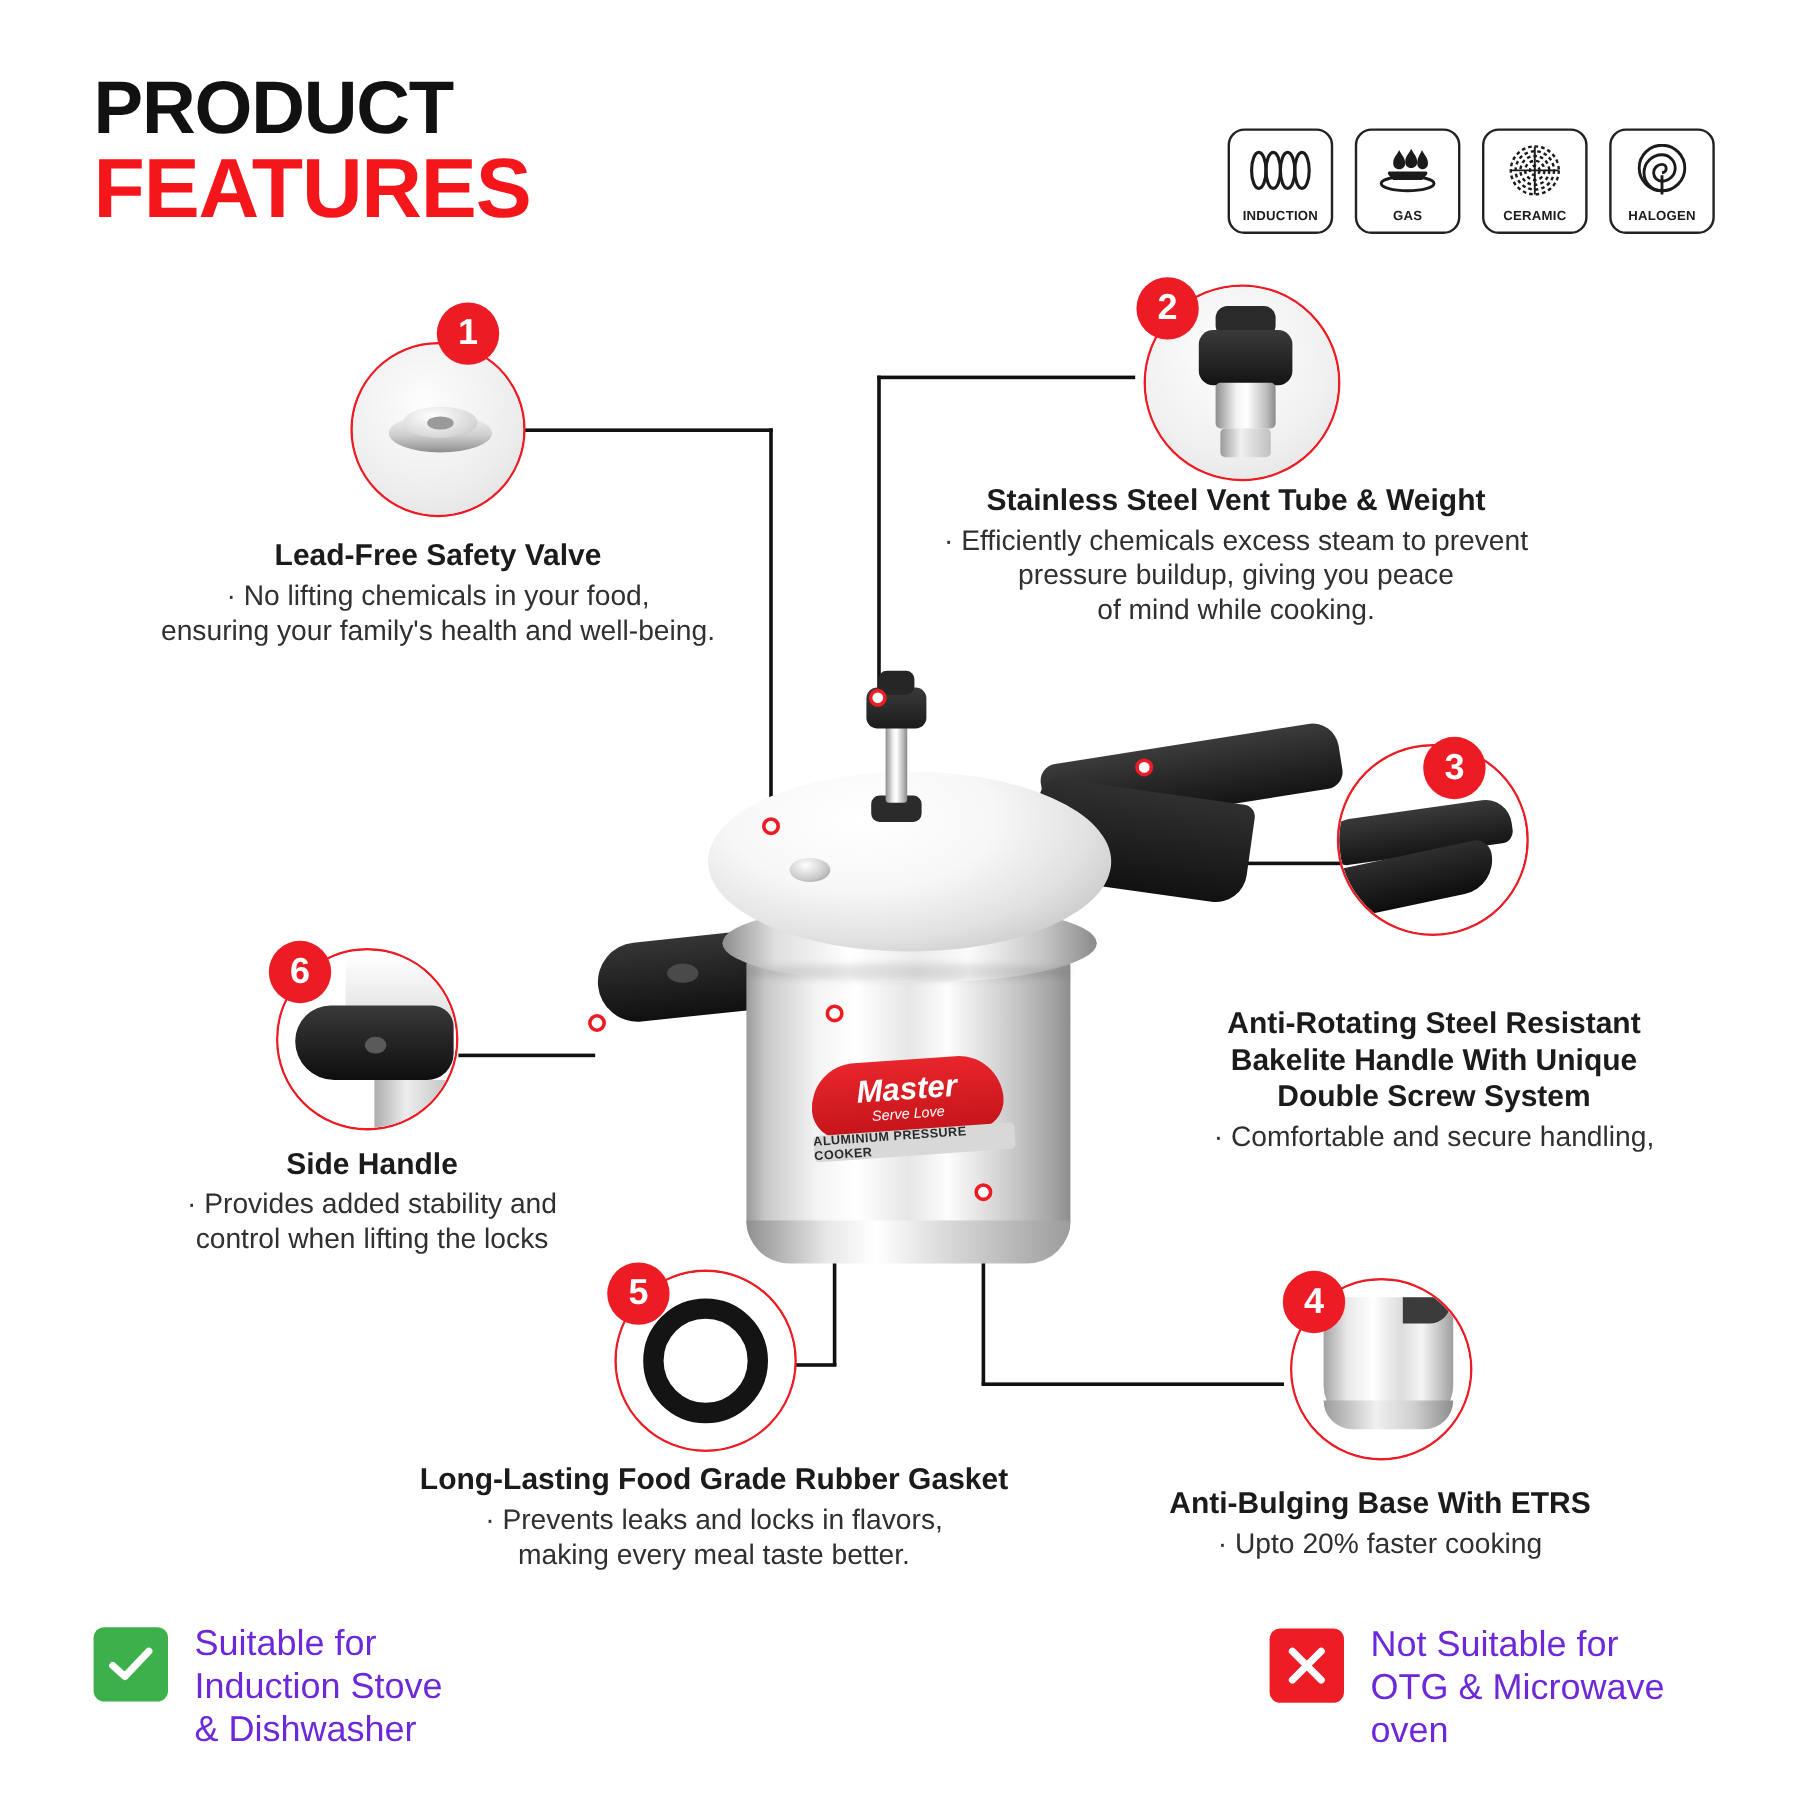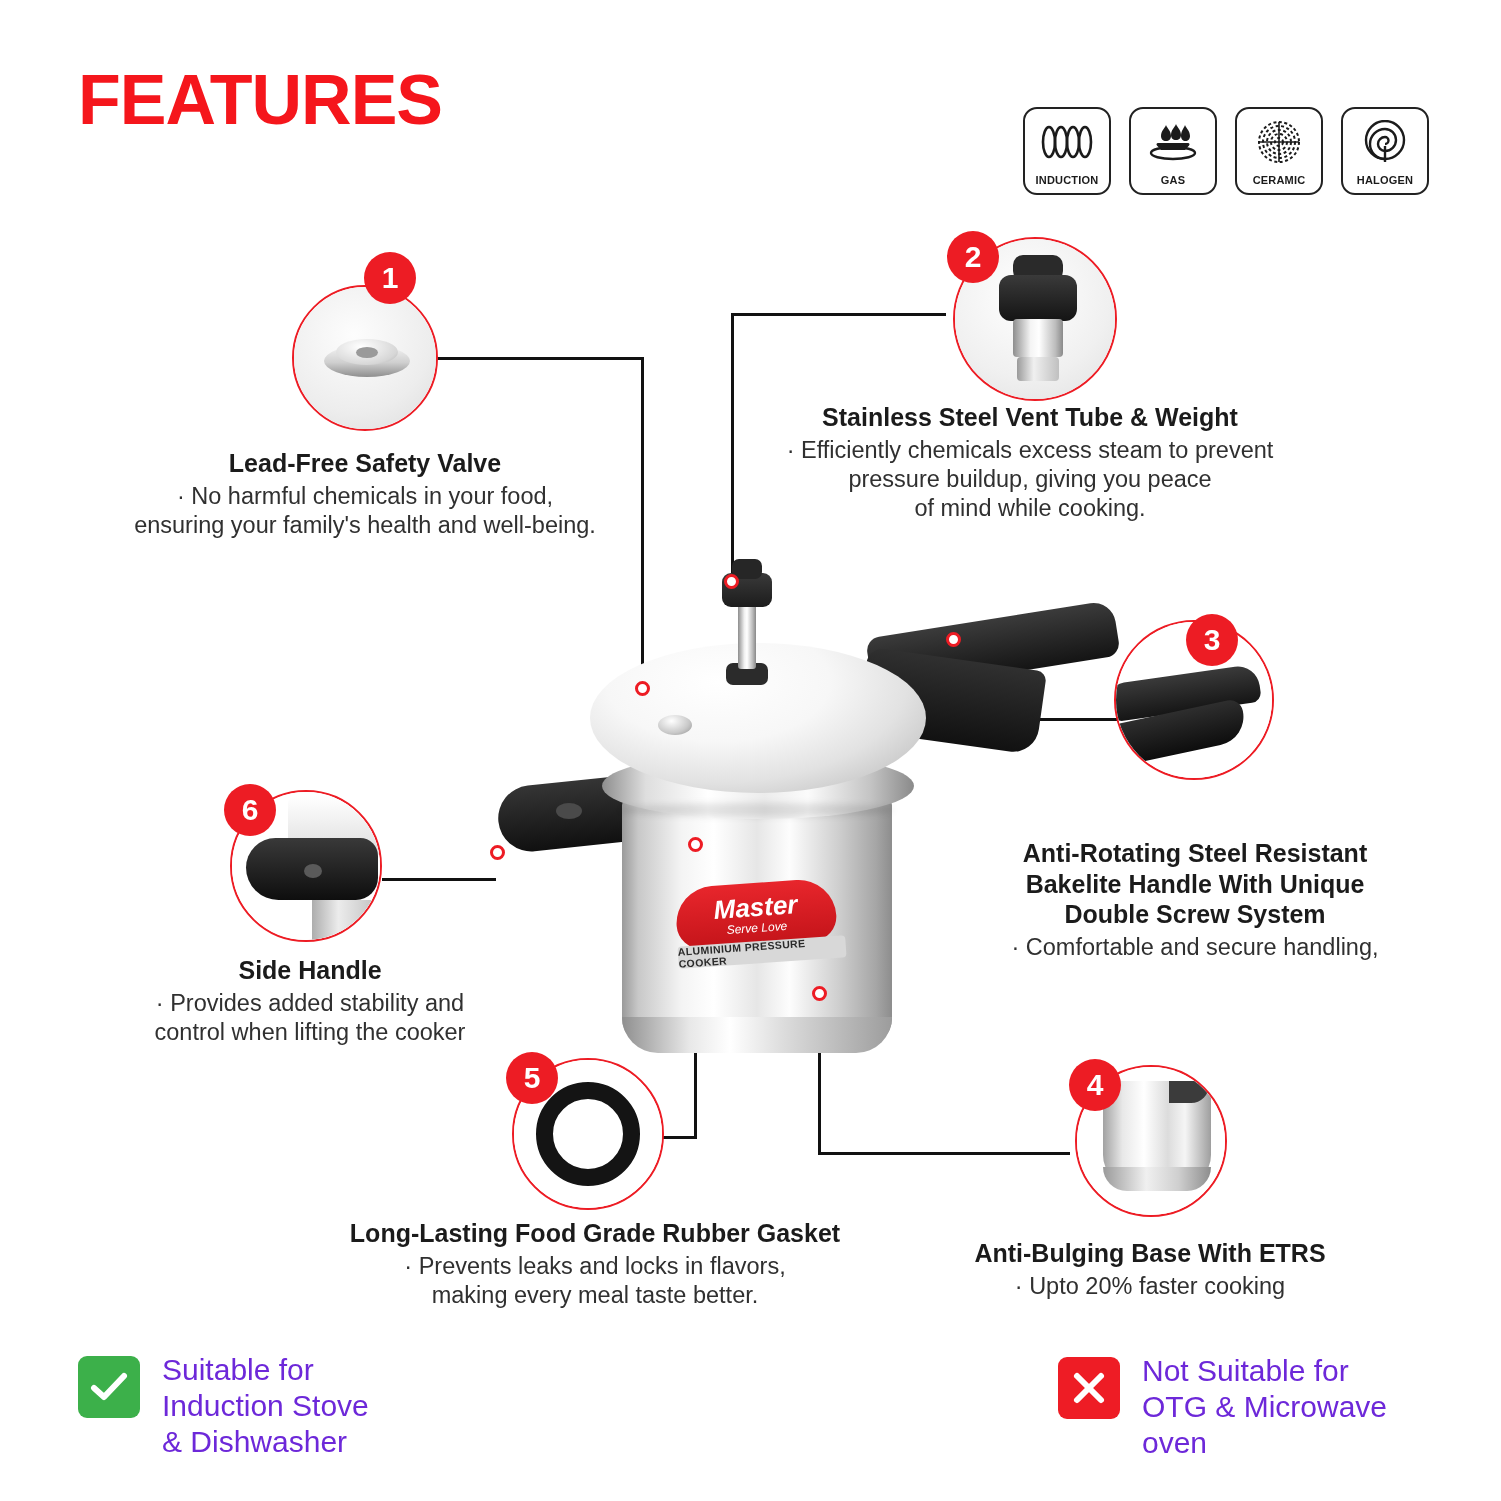--- a/index.html
+++ b/index.html
@@ -130,20 +130,21 @@
   }
   .lid-shadow{left:150px;top:248px;width:274px;height:14px;border-radius:50%;
     background:rgba(0,0,0,.10);filter:blur(3px);}
 </style>
 </head>
 <body>
 
 <div class="stage">
 
   <div class="abs" id="page-title">
+    <span class="l1">PRODUCT</span>
     <span class="l2">FEATURES</span>
   </div>
 
   <div class="abs" id="heat-row">
 
     <div class="heat-badge">
       <div class="hicon">
         <svg width="54" height="34" viewBox="0 0 54 34">
           <g fill="none" stroke="#1b1b1b" stroke-width="2.6">
             <ellipse cx="9" cy="17" rx="6" ry="15"></ellipse>
@@ -258,21 +259,21 @@
          background:radial-gradient(ellipse at 40% 30%,#ffffff,#d6d6d6 70%,#a8a8a8);"></div>
       <div style="position:absolute;left:62px;top:60px;width:22px;height:11px;border-radius:50%;background:#9a9a9a;"></div>
     </div>
   </div>
   <div class="badge abs" style="left:364px;top:252px;">
     <span>1</span>
   </div>
   <div class="tblock abs" style="left:60px;top:448px;width:610px;">
     <div class="ftitle">Lead-Free Safety Valve</div>
     <div class="fdesc">
-      <div>· No harmful chemicals in your food,</div>
+      <div>· No lifting chemicals in your food,</div>
       <div>ensuring your family's health and well-being.</div>
     </div>
   </div>
 
   <div class="callout abs" style="left:953px;top:237px;width:164px;height:164px;">
     <div class="photo" style="background:radial-gradient(circle at 45% 35%,#ffffff,#f0f0f0 60%,#e0e0e0 100%);">
       <div style="position:absolute;left:58px;top:16px;width:50px;height:26px;border-radius:10px;background:#2a2a2a;"></div>
       <div style="position:absolute;left:44px;top:36px;width:78px;height:46px;border-radius:12px;
         background:linear-gradient(180deg,#3a3a3a,#141414);"></div>
       <div style="position:absolute;left:58px;top:80px;width:50px;height:38px;
@@ -362,21 +363,21 @@
         background:linear-gradient(90deg,#adadad,#ececec 40%,#c0c0c0);"></div>
     </div>
   </div>
   <div class="badge abs" style="left:224px;top:784px;">
     <span>6</span>
   </div>
   <div class="tblock abs" style="left:100px;top:955px;width:420px;">
     <div class="ftitle">Side Handle</div>
     <div class="fdesc">
       <div>· Provides added stability and</div>
-      <div>control when lifting the cooker</div>
+      <div>control when lifting the locks</div>
     </div>
   </div>
 
   <div class="banner abs" style="left:78px;top:1352px;">
     <div class="bbox ok">
       <svg width="38" height="30" viewBox="0 0 38 30">
           <polyline points="4,16 14,25 34,4" fill="none" stroke="#ffffff" stroke-width="6" stroke-linecap="round" stroke-linejoin="round"></polyline>
         </svg>
     </div>
     <div class="btext">

